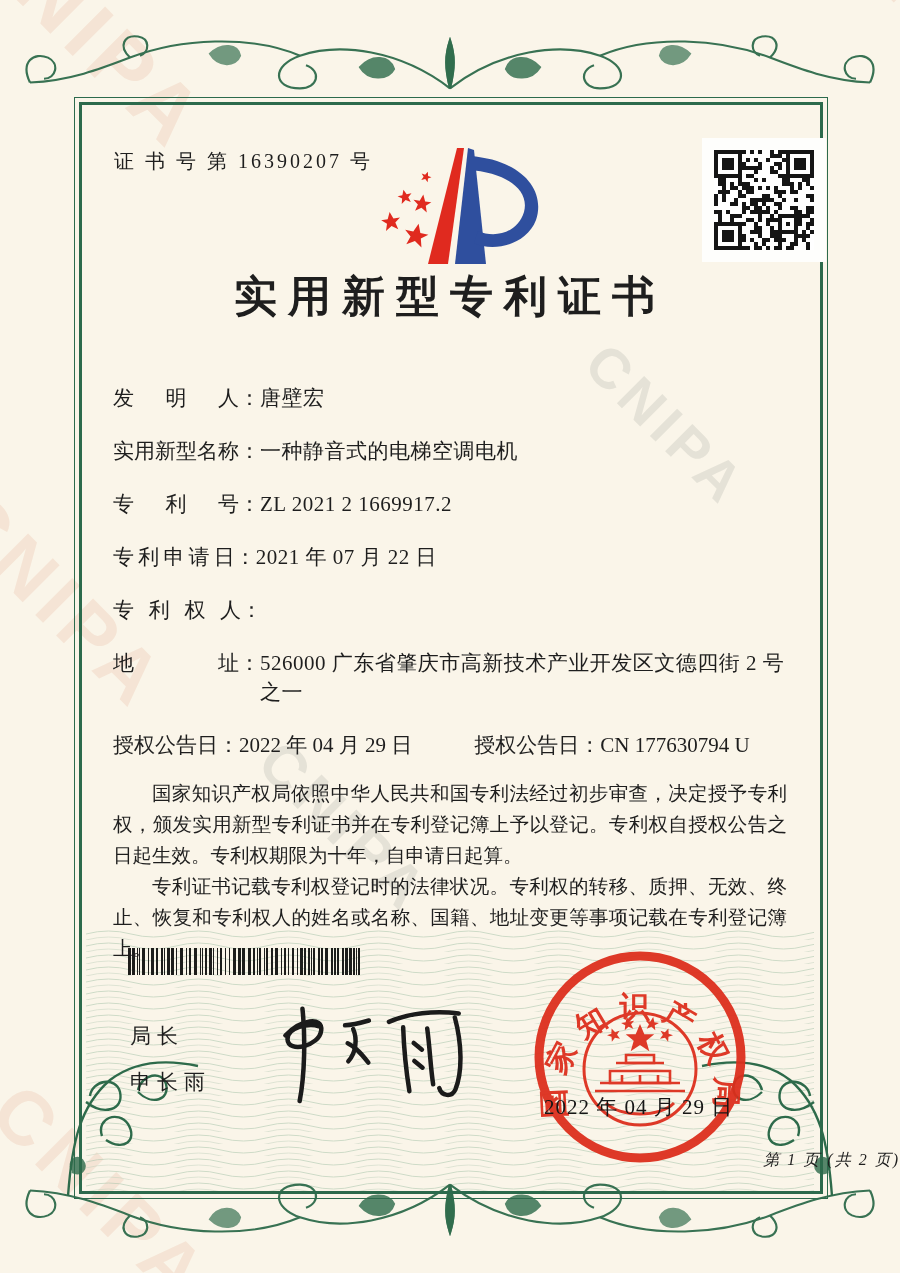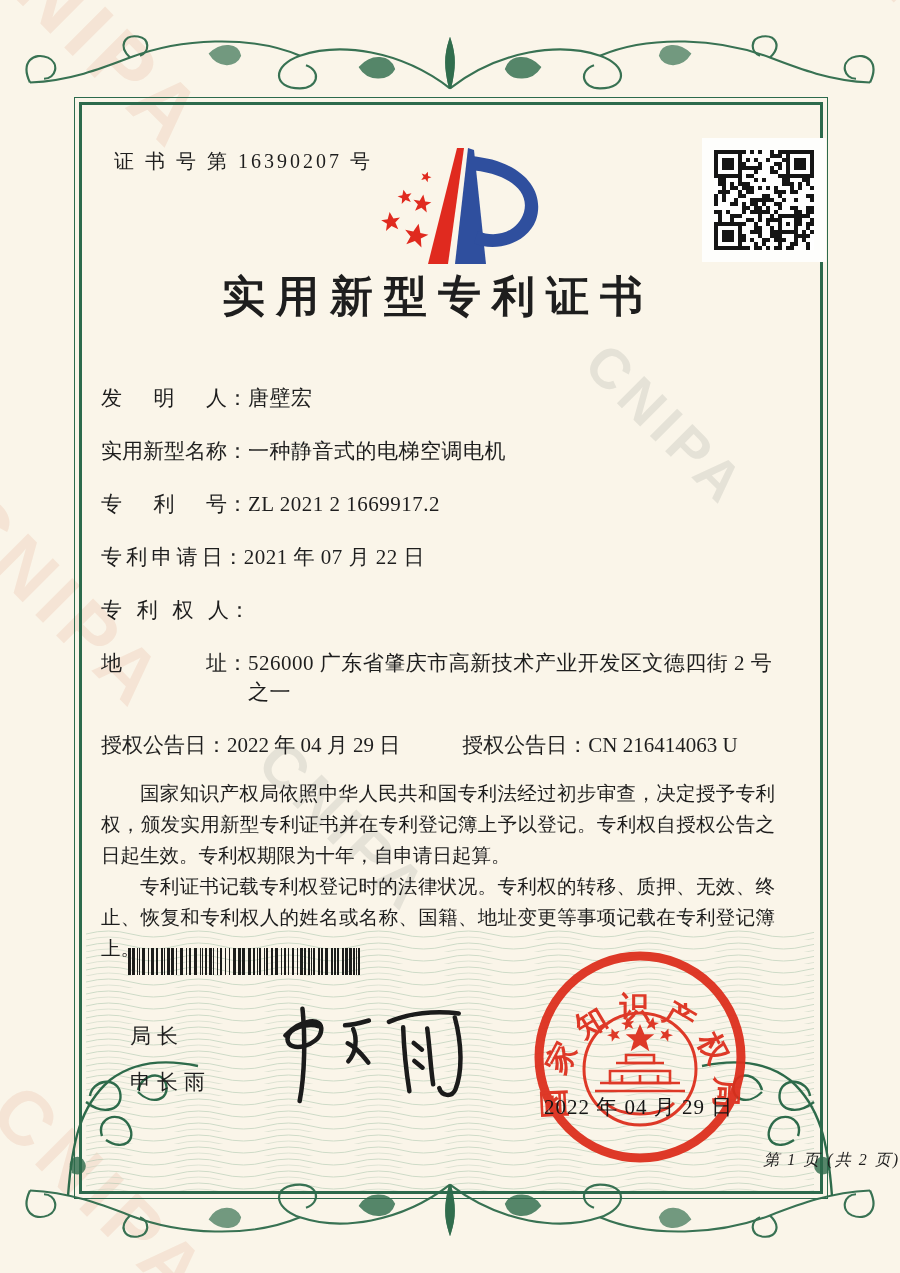--- a/index.html
+++ b/index.html
@@ -31,21 +31,21 @@
   .corner.br{left:698px;top:1052px;transform:scale(-1,-1);}
   
   .waves{position:absolute;left:86px;top:928px;pointer-events:none;}
   
   .cert-no{position:absolute;left:114px;top:148px;font-size:20px;letter-spacing:3px;}
   .logo{position:absolute;left:358px;top:146px;}
   .qr-wrap{position:absolute;left:702px;top:138px;width:124px;height:124px;background:#fefefc;}
   .qr{position:absolute;left:12px;top:12px;width:100px;height:100px;background:#fff;}
   .qr i{position:absolute;background:#151515;width:4px;height:4px;}
   
-  .content{position:absolute;left:74px;top:262px;width:728px;padding:0 27px;box-sizing:border-box;}
+  .content{position:absolute;left:86px;top:262px;width:728px;padding:0 27px;box-sizing:border-box;}
   .title{text-align:center;font-size:43px;font-weight:bold;letter-spacing:11px;margin:6px 0 58px 0;}
   .frow{display:flex;align-items:flex-start;font-size:21px;line-height:29px;margin-bottom:24px;}
   .f-label{white-space:pre;flex:0 0 auto;}
   .f-value{flex:1 1 auto;letter-spacing:.5px;}
   .grant-row{display:flex;font-size:21px;line-height:29px;margin-bottom:16px;}
   .grant-row .pair{display:flex;}
   .grant-row .pair+.pair{margin-left:62px;}
   .paras{margin-top:18px;font-size:19.5px;line-height:31px;text-align:justify;}
   .paras p{margin:0;text-indent:2em;}
   
@@ -484,21 +484,21 @@
       <span class="f-value">526000 广东省肇庆市高新技术产业开发区文德四街 2 号之一</span>
     </div>
 
     <div class="grant-row">
       <span class="pair">
         <span class="f-label">授权公告日：</span>
         <span>2022 年 04 月 29 日</span>
       </span>
       <span class="pair">
         <span class="f-label">授权公告日：</span>
-        <span>CN 216414063 U</span>
+        <span>CN 177630794 U</span>
       </span>
     </div>
 
     <div class="paras">
       <p>国家知识产权局依照中华人民共和国专利法经过初步审查，决定授予专利权，颁发实用新型专利证书并在专利登记簿上予以登记。专利权自授权公告之日起生效。专利权期限为十年，自申请日起算。</p>
       <p>专利证书记载专利权登记时的法律状况。专利权的转移、质押、无效、终止、恢复和专利权人的姓名或名称、国籍、地址变更等事项记载在专利登记簿上。</p>
     </div>
   </div>
 
   <div class="barcode">

